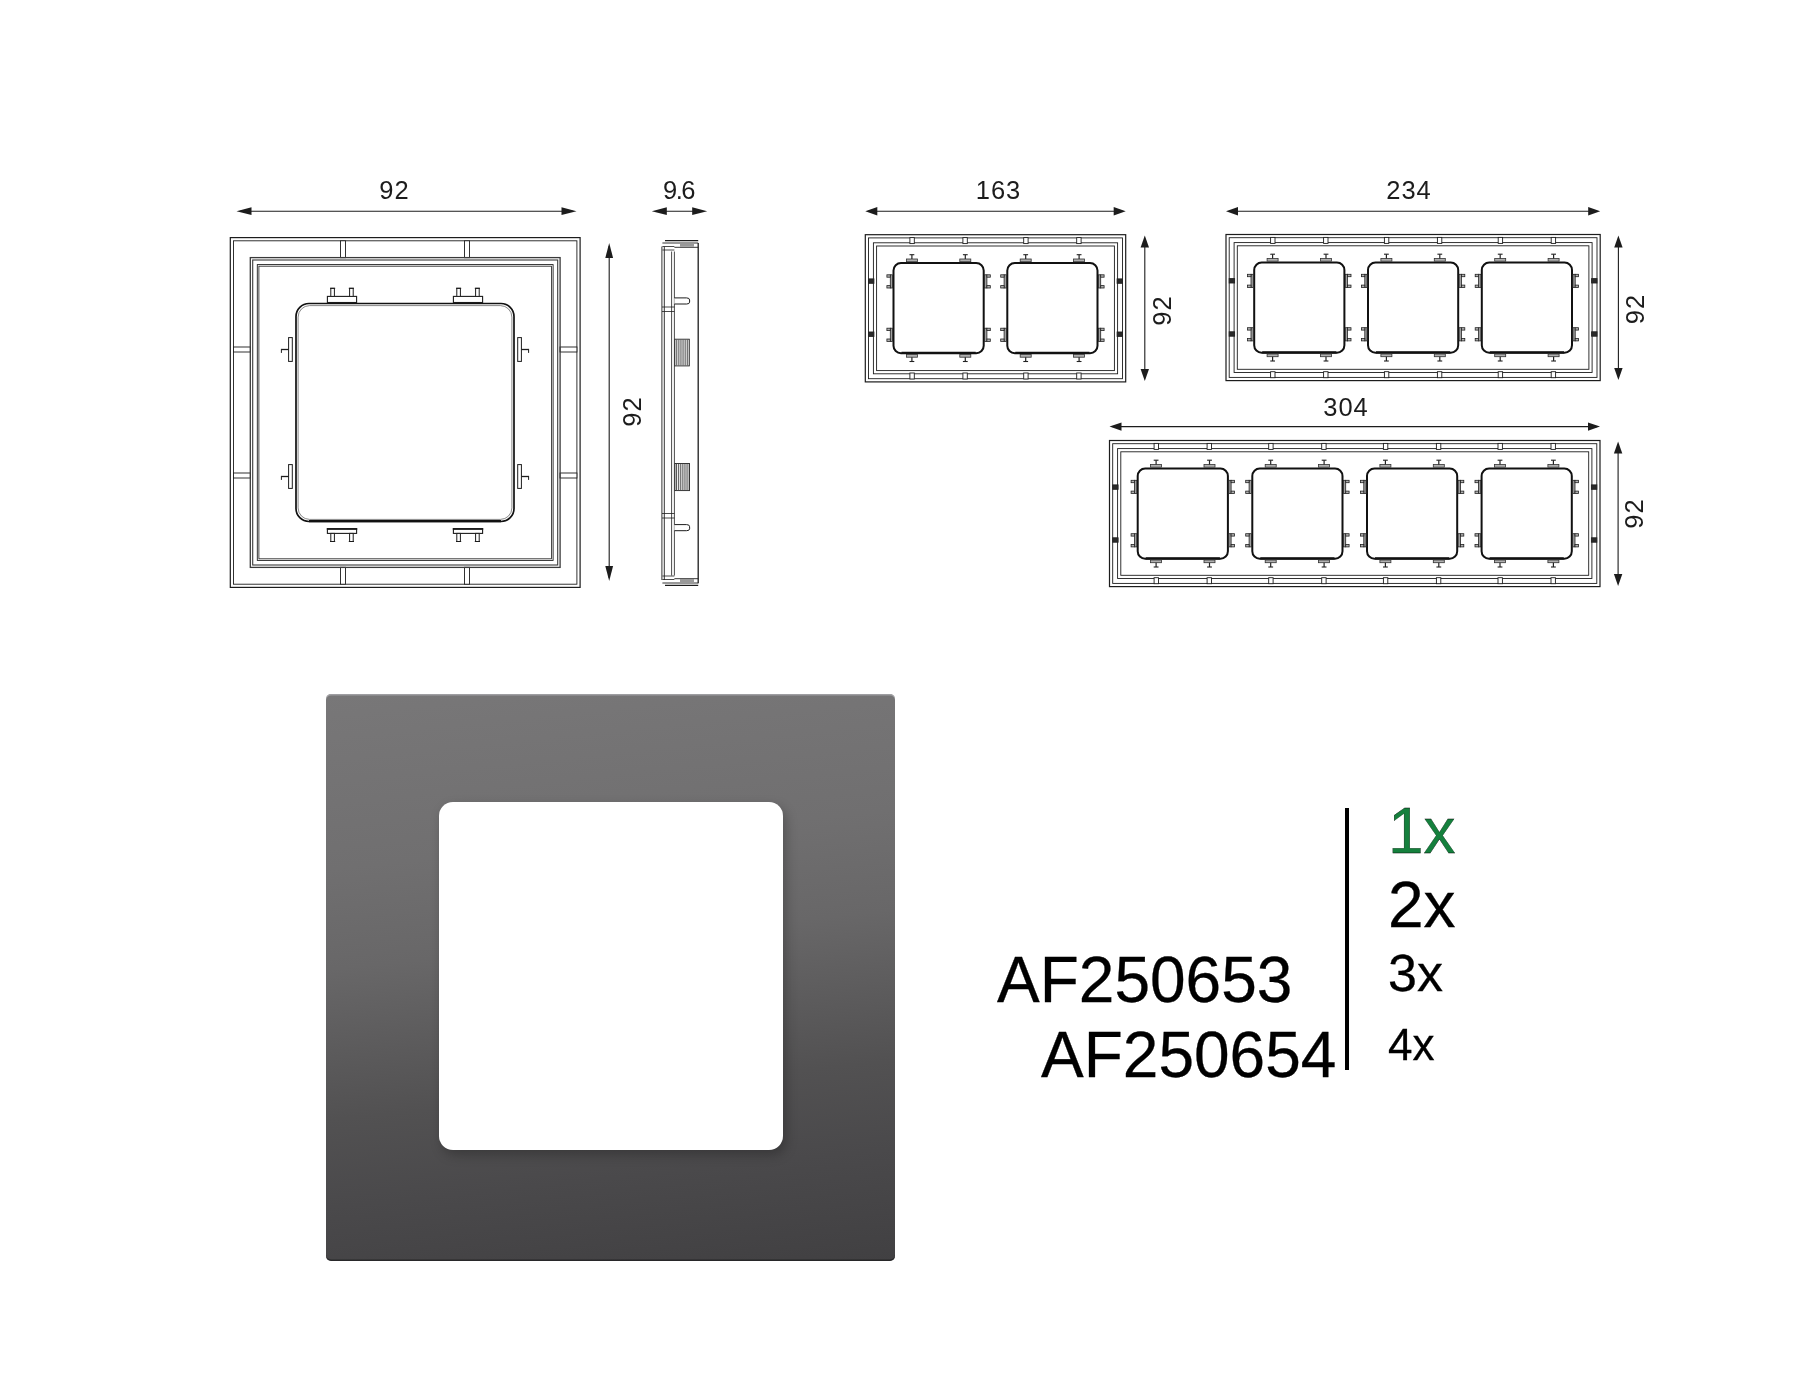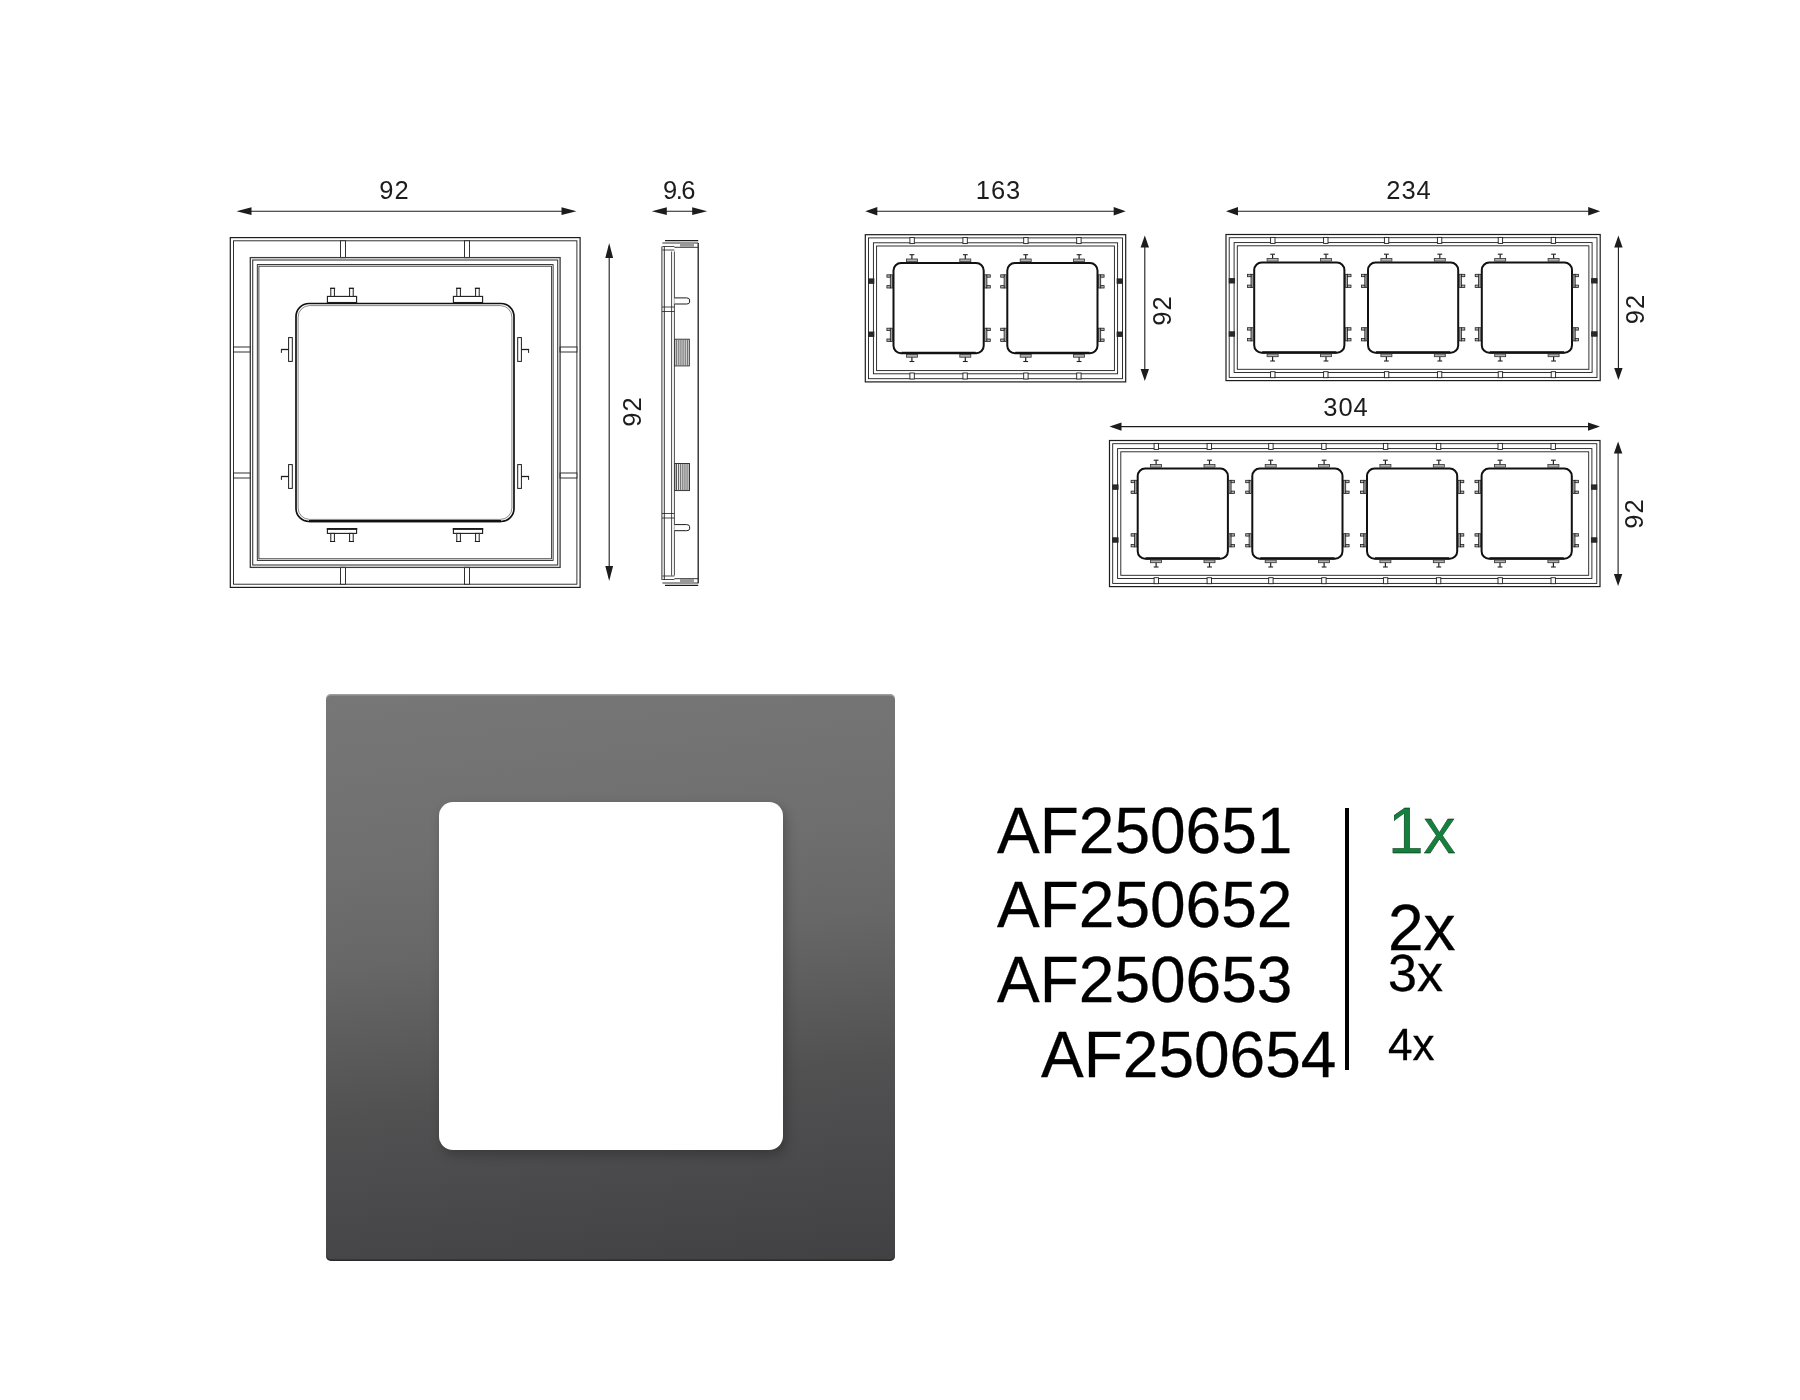--- a/index.html
+++ b/index.html
@@ -537,27 +537,25 @@
 <polygon points="1618.1,586.0 1613.9,574.0 1622.3,574.0" fill="#1c1c1c"></polygon>
 <text x="1633.9" y="513.6" font-size="25.5" fill="#1c1c1c" text-anchor="middle" dominant-baseline="central" font-family="Liberation Sans, sans-serif" letter-spacing="1" transform="rotate(-90 1633.9 513.6)">92</text>
 </g>
 </svg>
 
 <div class="abs" style="left:326px;top:693.5px;width:569px;height:567px;border-radius:5px;background:linear-gradient(174deg,#787778 0%,#706f70 28%,#686768 44%,#5d5c5d 56%,#525152 68%,#4a494b 82%,#414042 100%);box-shadow:inset 0 1.5px 0 rgba(185,185,190,0.6), inset 0 -1.5px 0 rgba(18,18,20,0.55);">
 
 <div class="abs" style="left:112.5px;top:108px;width:344.5px;height:348.5px;background:#fff;border-radius:14px;box-shadow:3px 5px 12px rgba(0,0,0,0.25);"></div>
 </div>
 
-<div class="abs" style="left:997px;top:794.4px;font-size:64.0px;color:#000;white-space:nowrap;-webkit-text-stroke:0.3px #000;">AF250651</div>
 
 <div class="abs" style="left:1388px;top:794.4px;font-size:64.0px;color:#15803d;white-space:nowrap;-webkit-text-stroke:0.3px #000;">1x</div>
 
-<div class="abs" style="left:997px;top:868.4px;font-size:64.0px;color:#000;white-space:nowrap;-webkit-text-stroke:0.3px #000;">AF250652</div>
-
-<div class="abs" style="left:1388px;top:868.4px;font-size:64.0px;color:#000;white-space:nowrap;margin-top:23px;-webkit-text-stroke:0.3px #000;">2x</div>
+
+<div class="abs" style="left:1388px;top:868.4px;font-size:64.0px;color:#000;white-space:nowrap;-webkit-text-stroke:0.3px #000;">2x</div>
 
 <div class="abs" style="left:997px;top:943.4px;font-size:64.0px;color:#000;white-space:nowrap;-webkit-text-stroke:0.3px #000;">AF250653</div>
 
 <div class="abs" style="left:1388px;top:943.4px;font-size:52px;color:#000;white-space:nowrap;-webkit-text-stroke:0.3px #000;">3x</div>
 
 <div class="abs" style="left:997px;top:1017.9px;font-size:64.0px;color:#000;white-space:nowrap;margin-left:44px;-webkit-text-stroke:0.3px #000;">AF250654</div>
 
 <div class="abs" style="left:1388px;top:1020px;font-size:44px;color:#000;white-space:nowrap;-webkit-text-stroke:0.3px #000;">4x</div>
 
 <div class="abs" style="left:1345px;top:808px;width:4px;height:262px;background:#000;"></div>

